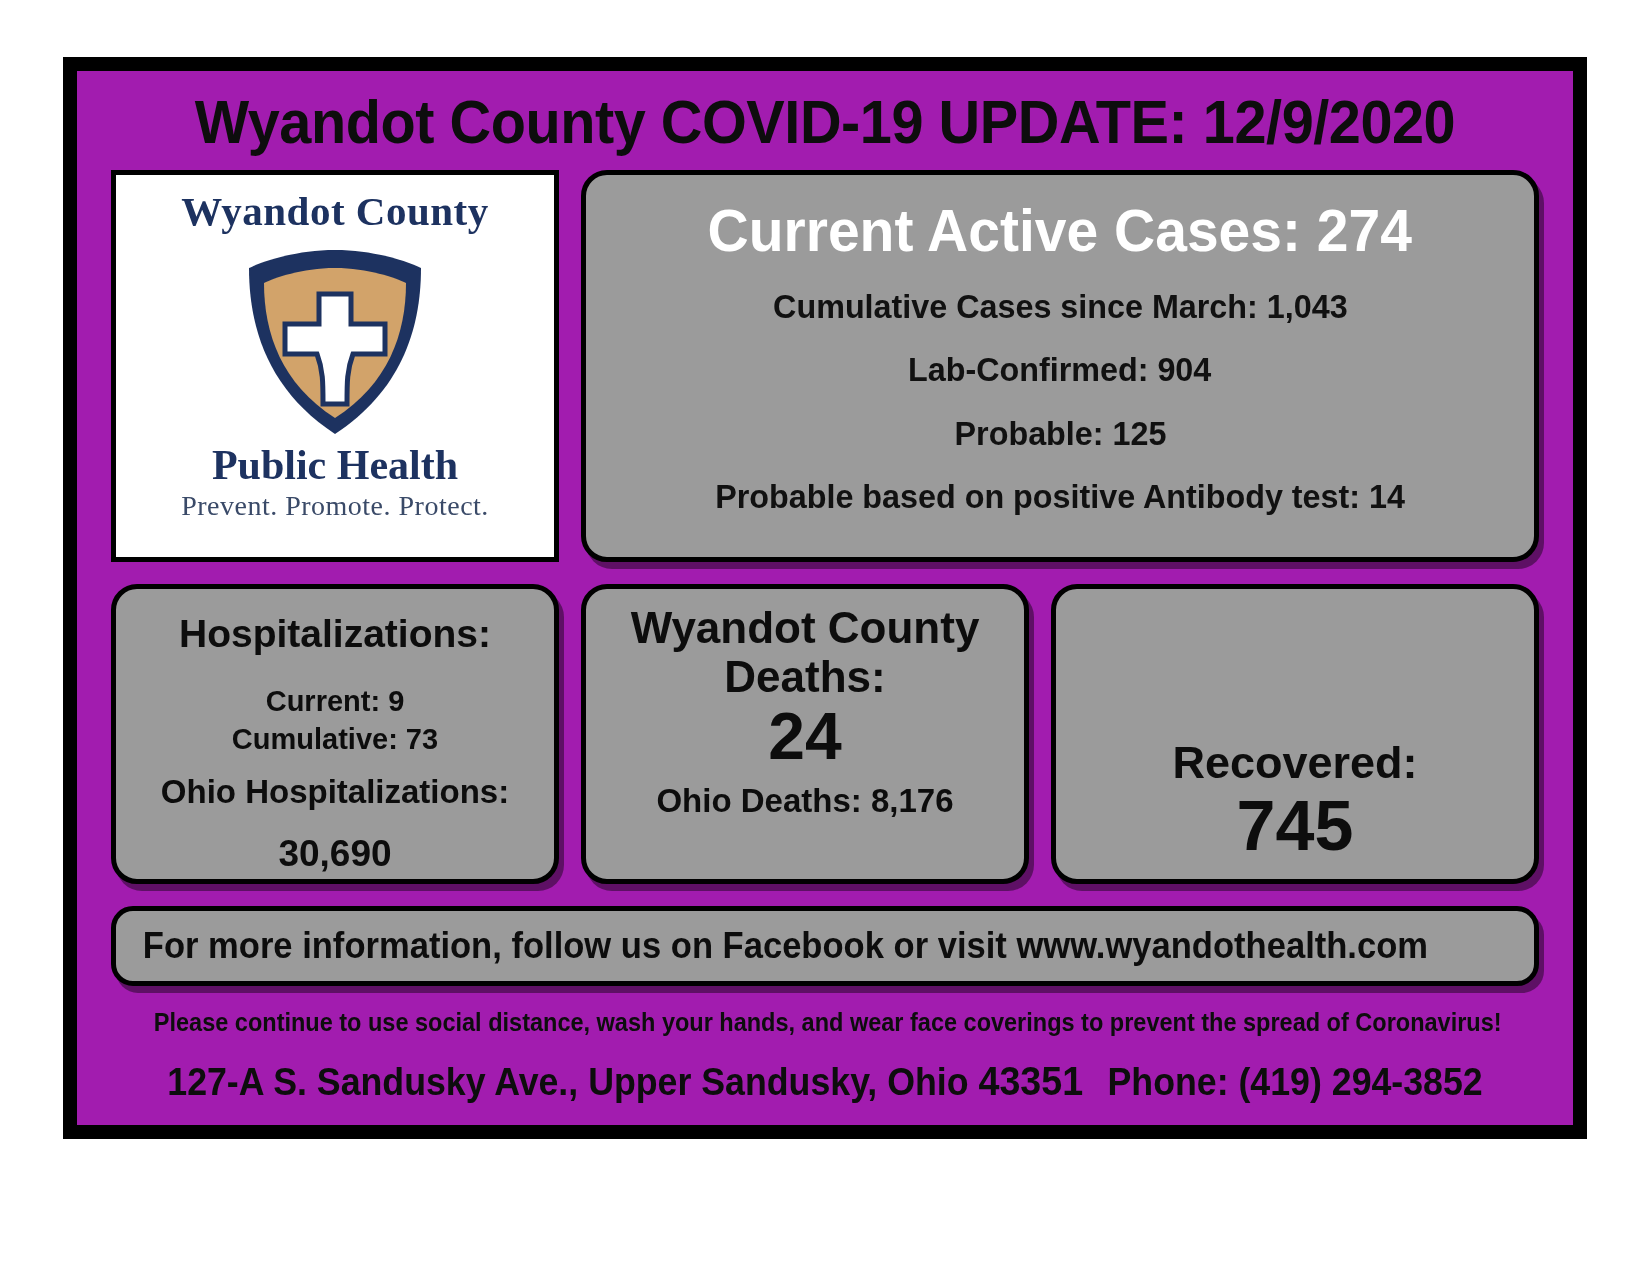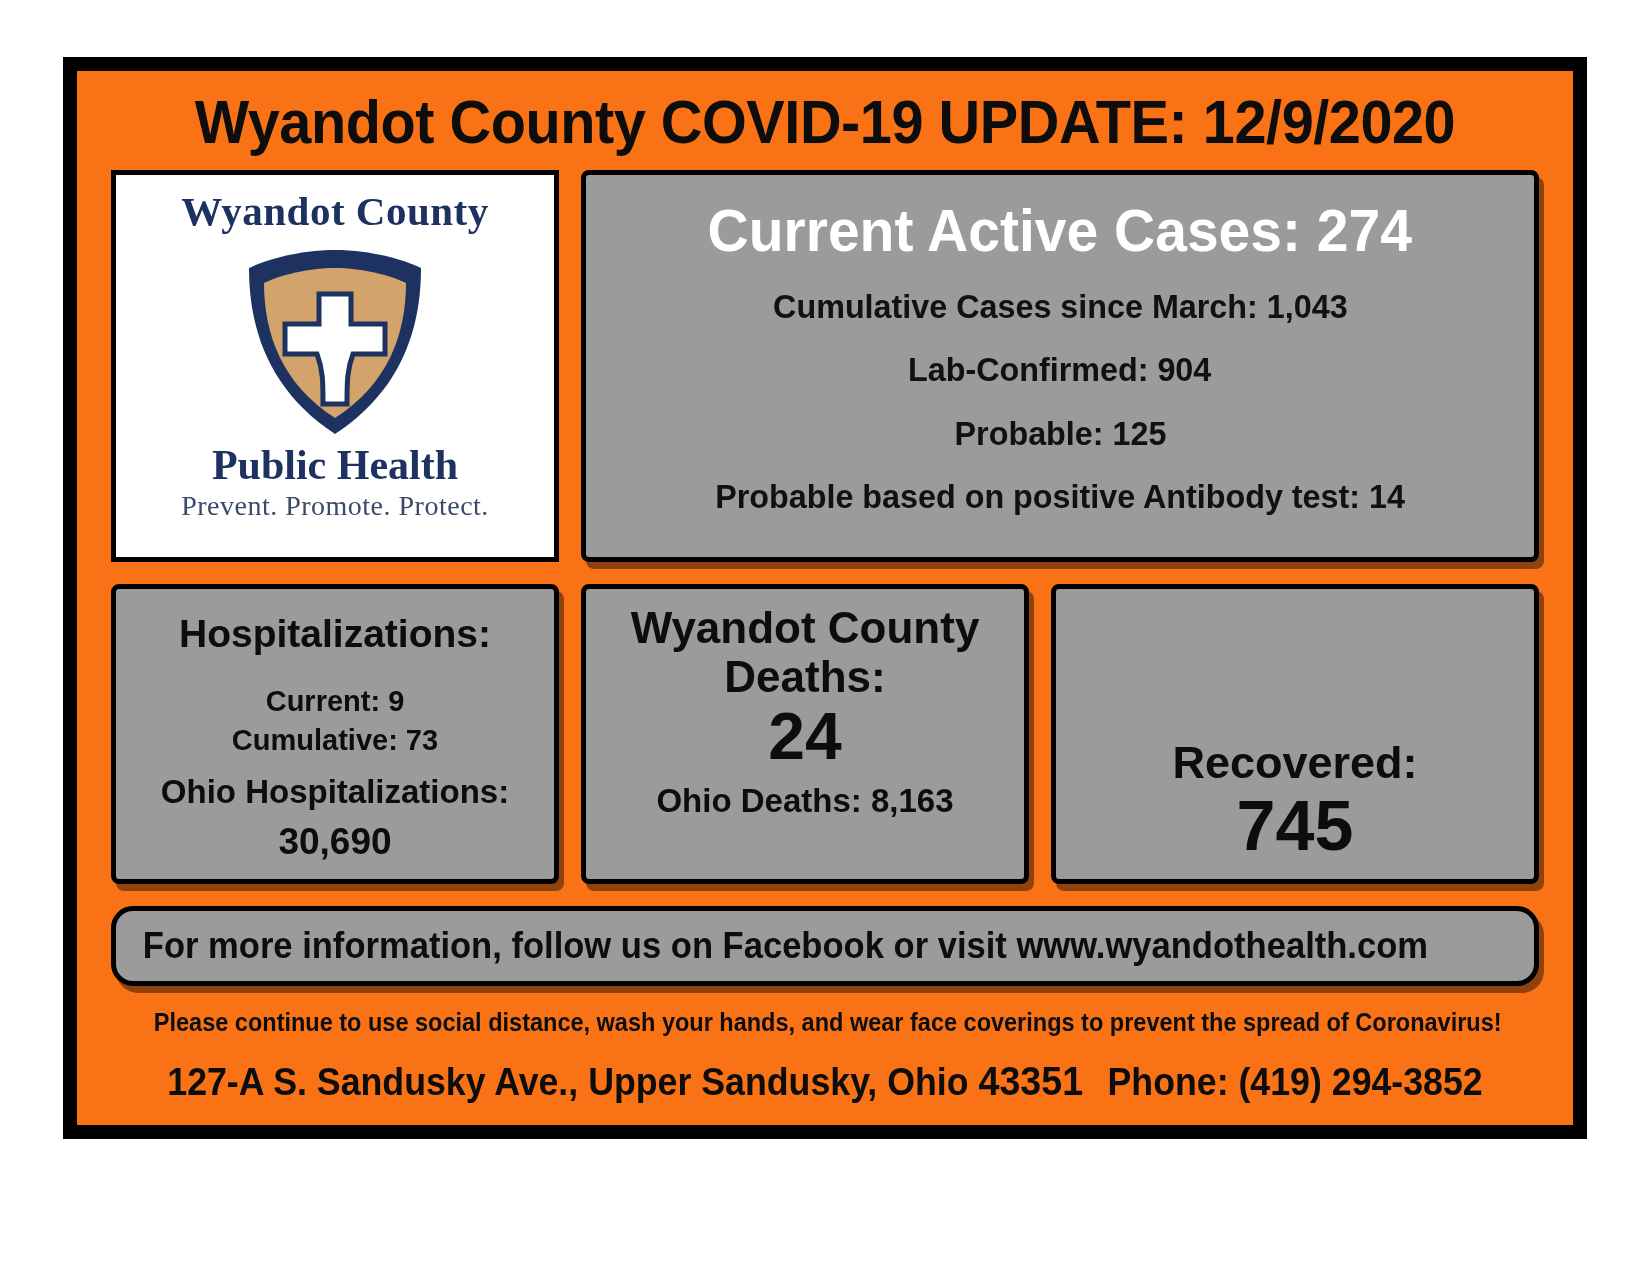--- a/index.html
+++ b/index.html
@@ -13,21 +13,21 @@
     font-family: "Liberation Sans", sans-serif;
     overflow: hidden;
   }
 
   .poster {
     position: absolute;
     left: 63px;
     top: 57px;
     width: 1524px;
     height: 1082px;
-    background: #f97316;
+    background: #a21caf;
     border: 14px solid #000000;
     box-sizing: border-box;
   }
 
   .inner {
     position: absolute;
     left: 0; top: 0; right: 0; bottom: 0;
     padding: 18px 34px 10px 34px;
     box-sizing: border-box;
     display: flex;
@@ -46,21 +46,21 @@
     transform: scaleX(0.93);
     transform-origin: center;
     white-space: nowrap;
     margin-bottom: 16px;
   }
 
   
   .card {
     background: #9b9b9b;
     border: 5px solid #000000;
-    border-radius: 8px;
+    border-radius: 26px;
     box-sizing: border-box;
     box-shadow: 5px 7px 0 rgba(0,0,0,0.42);
   }
 
   
   .row-top {
     display: flex;
     gap: 22px;
     height: 392px;
   }
@@ -173,21 +173,21 @@
     font-weight: bold;
     font-size: 33px;
     line-height: 1.1;
     margin-top: 16px;
   }
   .h-big-sub {
     color: #0d0d0d;
     font-weight: bold;
     font-size: 37px;
     line-height: 1.1;
-    margin-top: 12px;
+    margin-top: 24px;
   }
   .d-title {
     color: #0d0d0d;
     font-weight: bold;
     font-size: 44px;
     line-height: 1.12;
   }
   .d-number {
     color: #0d0d0d;
     font-weight: bold;
@@ -298,21 +298,21 @@
         <div class="h-sub">Current:  9</div>
         <div class="h-sub" style="margin-top:3px">Cumulative:  73</div>
         <div class="h-sub2">Ohio Hospitalizations:</div>
         <div class="h-big-sub">30,690</div>
       </div>
 
       <div class="card mid-card deaths">
         <div class="d-title">Wyandot County</div>
         <div class="d-title">Deaths:</div>
         <div class="d-number">24</div>
-        <div class="d-foot">Ohio Deaths: 8,163</div>
+        <div class="d-foot">Ohio Deaths: 8,176</div>
       </div>
 
       <div class="card mid-card recovered">
         <div class="r-title">Recovered:</div>
         <div class="r-number">745</div>
       </div>
 
     </div>
 
     <div class="card info-bar">

